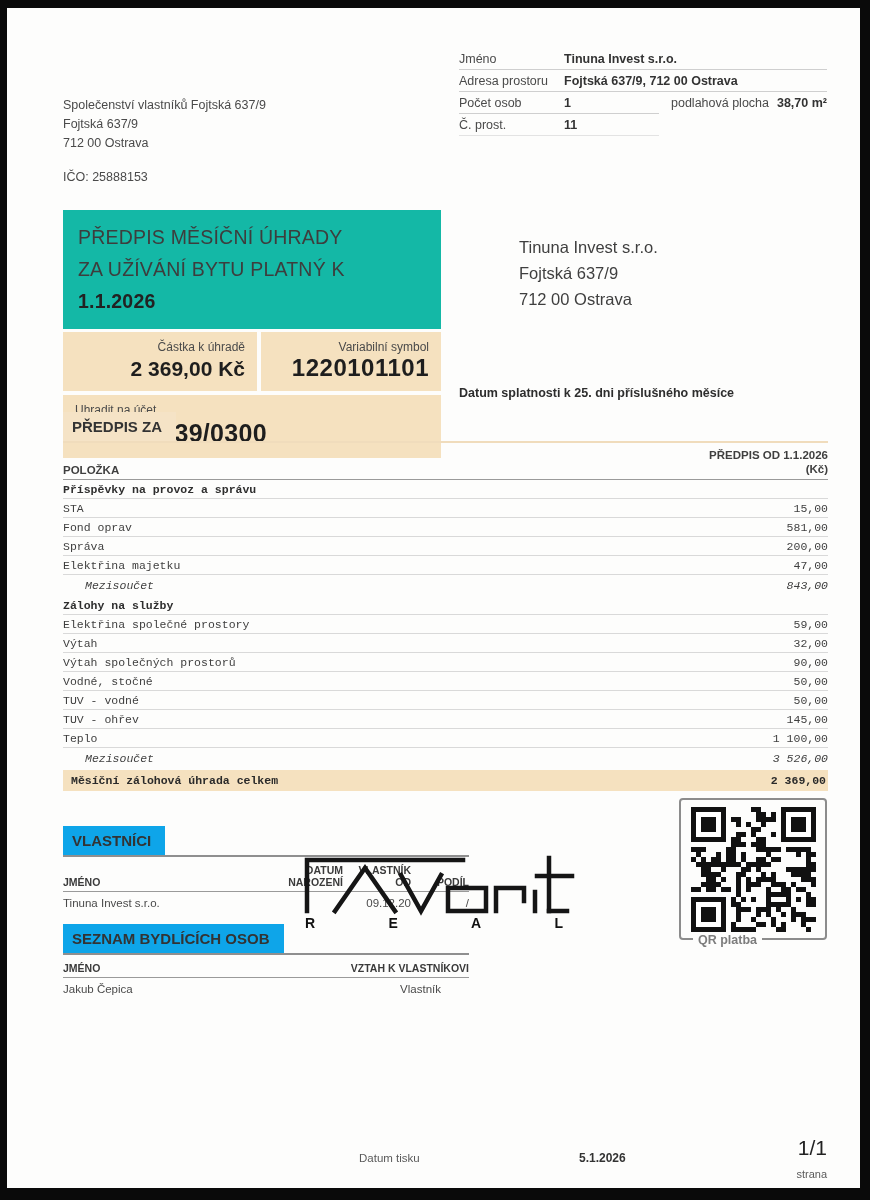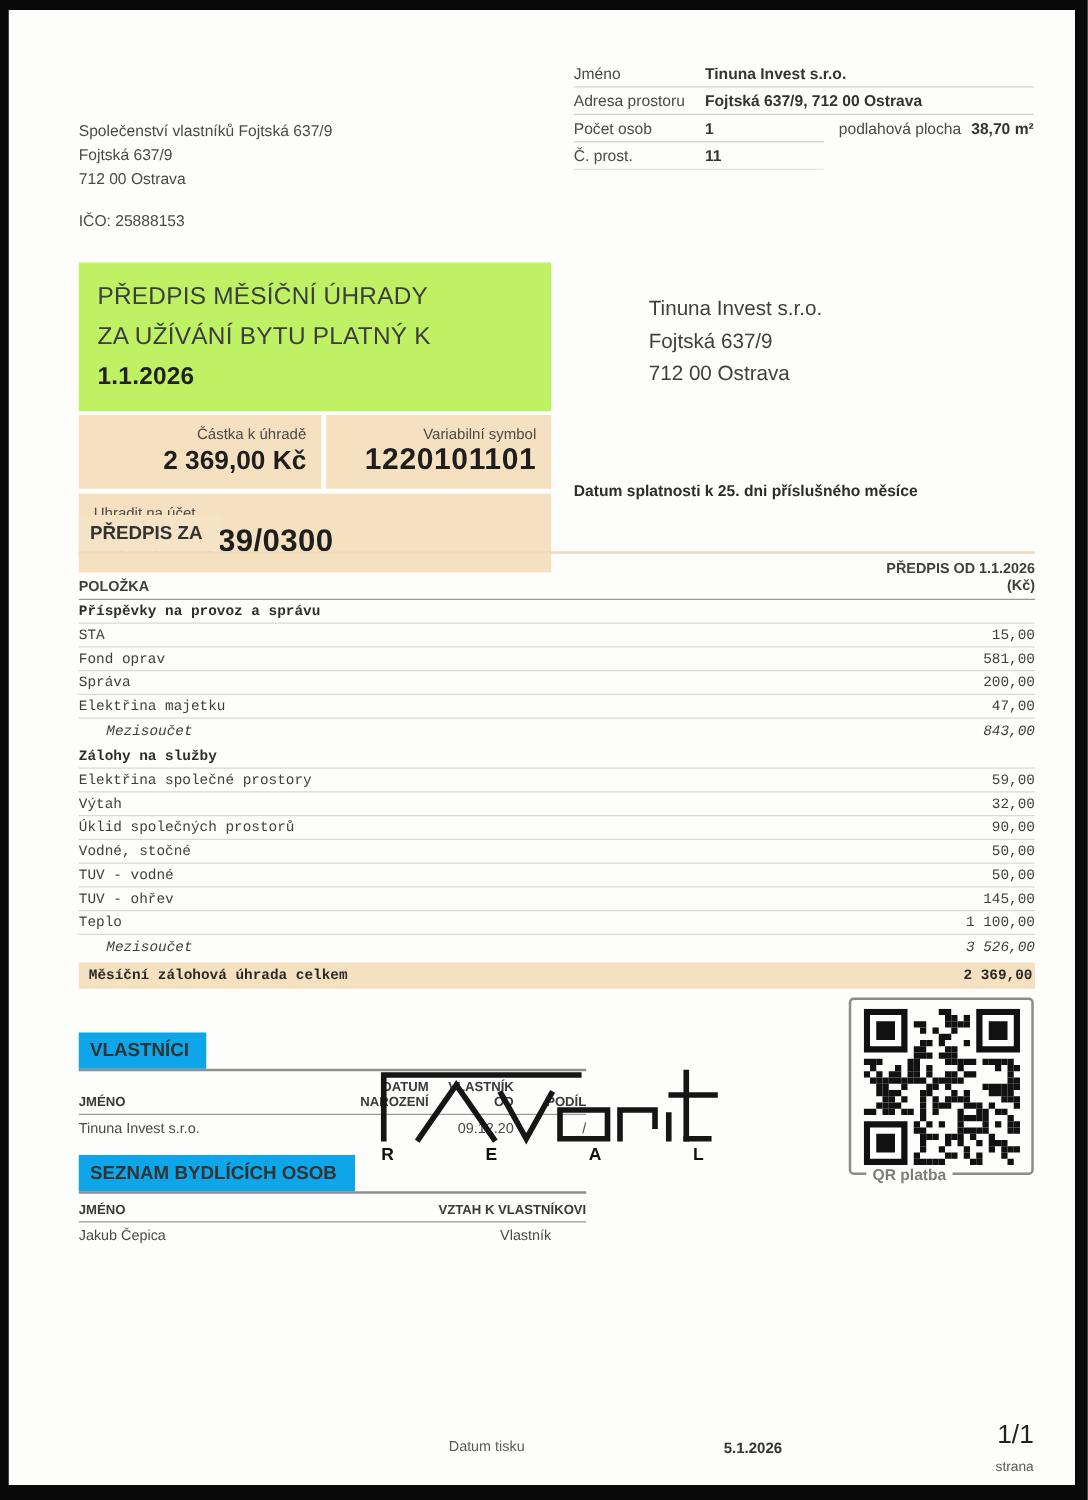--- a/index.html
+++ b/index.html
@@ -18,21 +18,21 @@
   .info .ilabel { width:105px; color:#4a4a4a; flex:none; }
   .info .ival { font-weight:bold; color:#333; }
   .info .ilabel2 { flex:1; color:#4a4a4a; }
   .info .ival2 { font-weight:bold; color:#333; margin-left:auto; }
   .info .half { border-bottom:1px solid #cfcfcf; display:flex; width:200px; padding:4px 0 3px 0; }
   .info .row34wrap { display:flex; align-items:flex-start; }
   .info .row34wrap .rest { display:flex; flex:1; padding:4px 0 3px 0; }
 
   
   .pay { position:absolute; left:56px; top:202px; width:378px; }
-  .pay-head { background:#bef264; padding:11px 15px 12px 15px; font-size:19.5px; line-height:32px; color:#3d3d3d; letter-spacing:.2px; }
+  .pay-head { background:#14b8a6; padding:11px 15px 12px 15px; font-size:19.5px; line-height:32px; color:#3d3d3d; letter-spacing:.2px; }
   .pay-head b { color:#222; }
   .pay-grid { display:flex; gap:4px; margin-top:3px; }
   .pay-cell { background:#f5e1bf; padding:8px 12px 9px 12px;text-align:right; }
   .pay-cell.left { width:194px; flex:none; }
   .pay-cell.right { flex:1; }
   .pay-label { font-size:12px; color:#4a4a4a; }
   .pay-amount { font-size:21px; font-weight:bold; color:#1e1e1e; margin-top:3px; }
   .pay-vs { font-size:24px; font-weight:bold; color:#1e1e1e; letter-spacing:.5px; }
   .pay-account { background:#f5e1bf; margin-top:4px; padding:8px 12px 10px 12px; }
   .pay-accnum { font-size:25px; font-weight:bold; color:#1e1e1e; margin-top:2px; letter-spacing:.3px; }
@@ -202,21 +202,21 @@
     </div>
     <div class="trow item">
       <span class="lbl">Elektřina společné prostory</span>
       <span class="val">59,00</span>
     </div>
     <div class="trow item">
       <span class="lbl">Výtah</span>
       <span class="val">32,00</span>
     </div>
     <div class="trow item">
-      <span class="lbl">Úklid společných prostorů</span>
+      <span class="lbl">Výtah společných prostorů</span>
       <span class="val">90,00</span>
     </div>
     <div class="trow item">
       <span class="lbl">Vodné, stočné</span>
       <span class="val">50,00</span>
     </div>
     <div class="trow item">
       <span class="lbl">TUV - vodné</span>
       <span class="val">50,00</span>
     </div>

